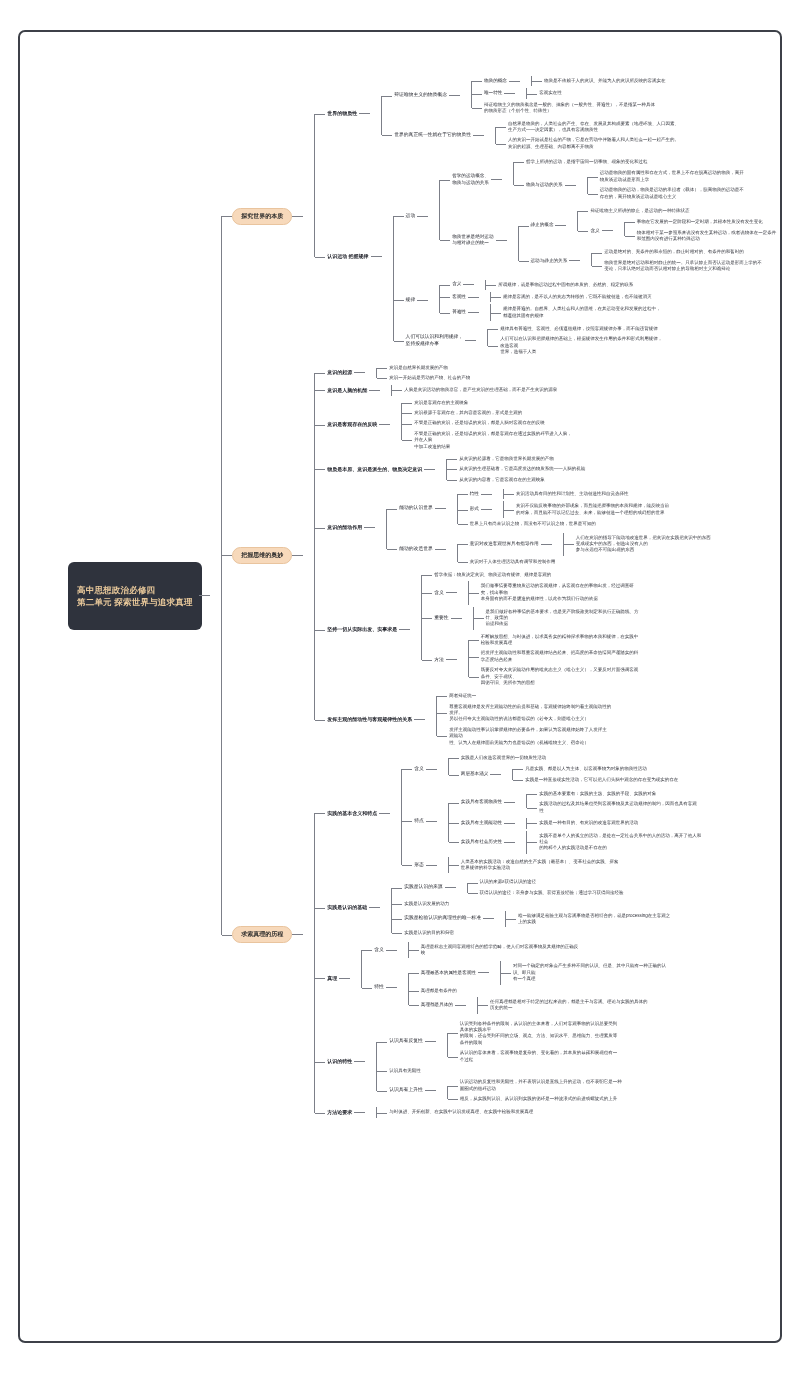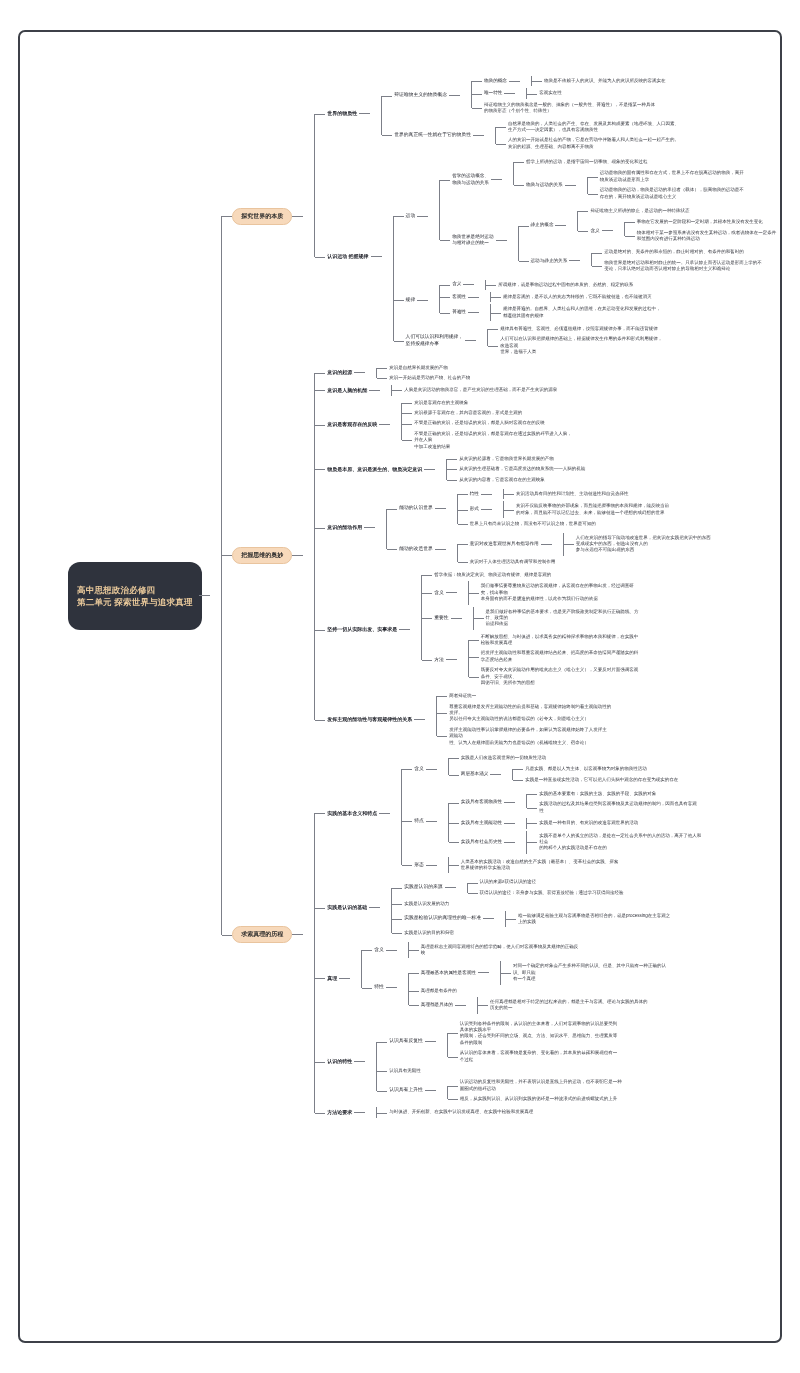--- a/index.html
+++ b/index.html
@@ -32,21 +32,21 @@
     align-items: center;
   }
   .root-wrap { display: flex; align-items: center; }
   .root-node {
     background: #2f333d;
     color: #e8c89a;
     font-weight: bold;
     font-size: 8.5px;
     line-height: 1.45;
     padding: 22px 9px;
-    border-radius: 12px;
+    border-radius: 6px;
     white-space: pre-line;
     letter-spacing: .2px;
     flex: none;
   }
   
   ul.children {
     list-style: none;
     margin: 0;
     padding: 0 0 0 22px;
     position: relative;

